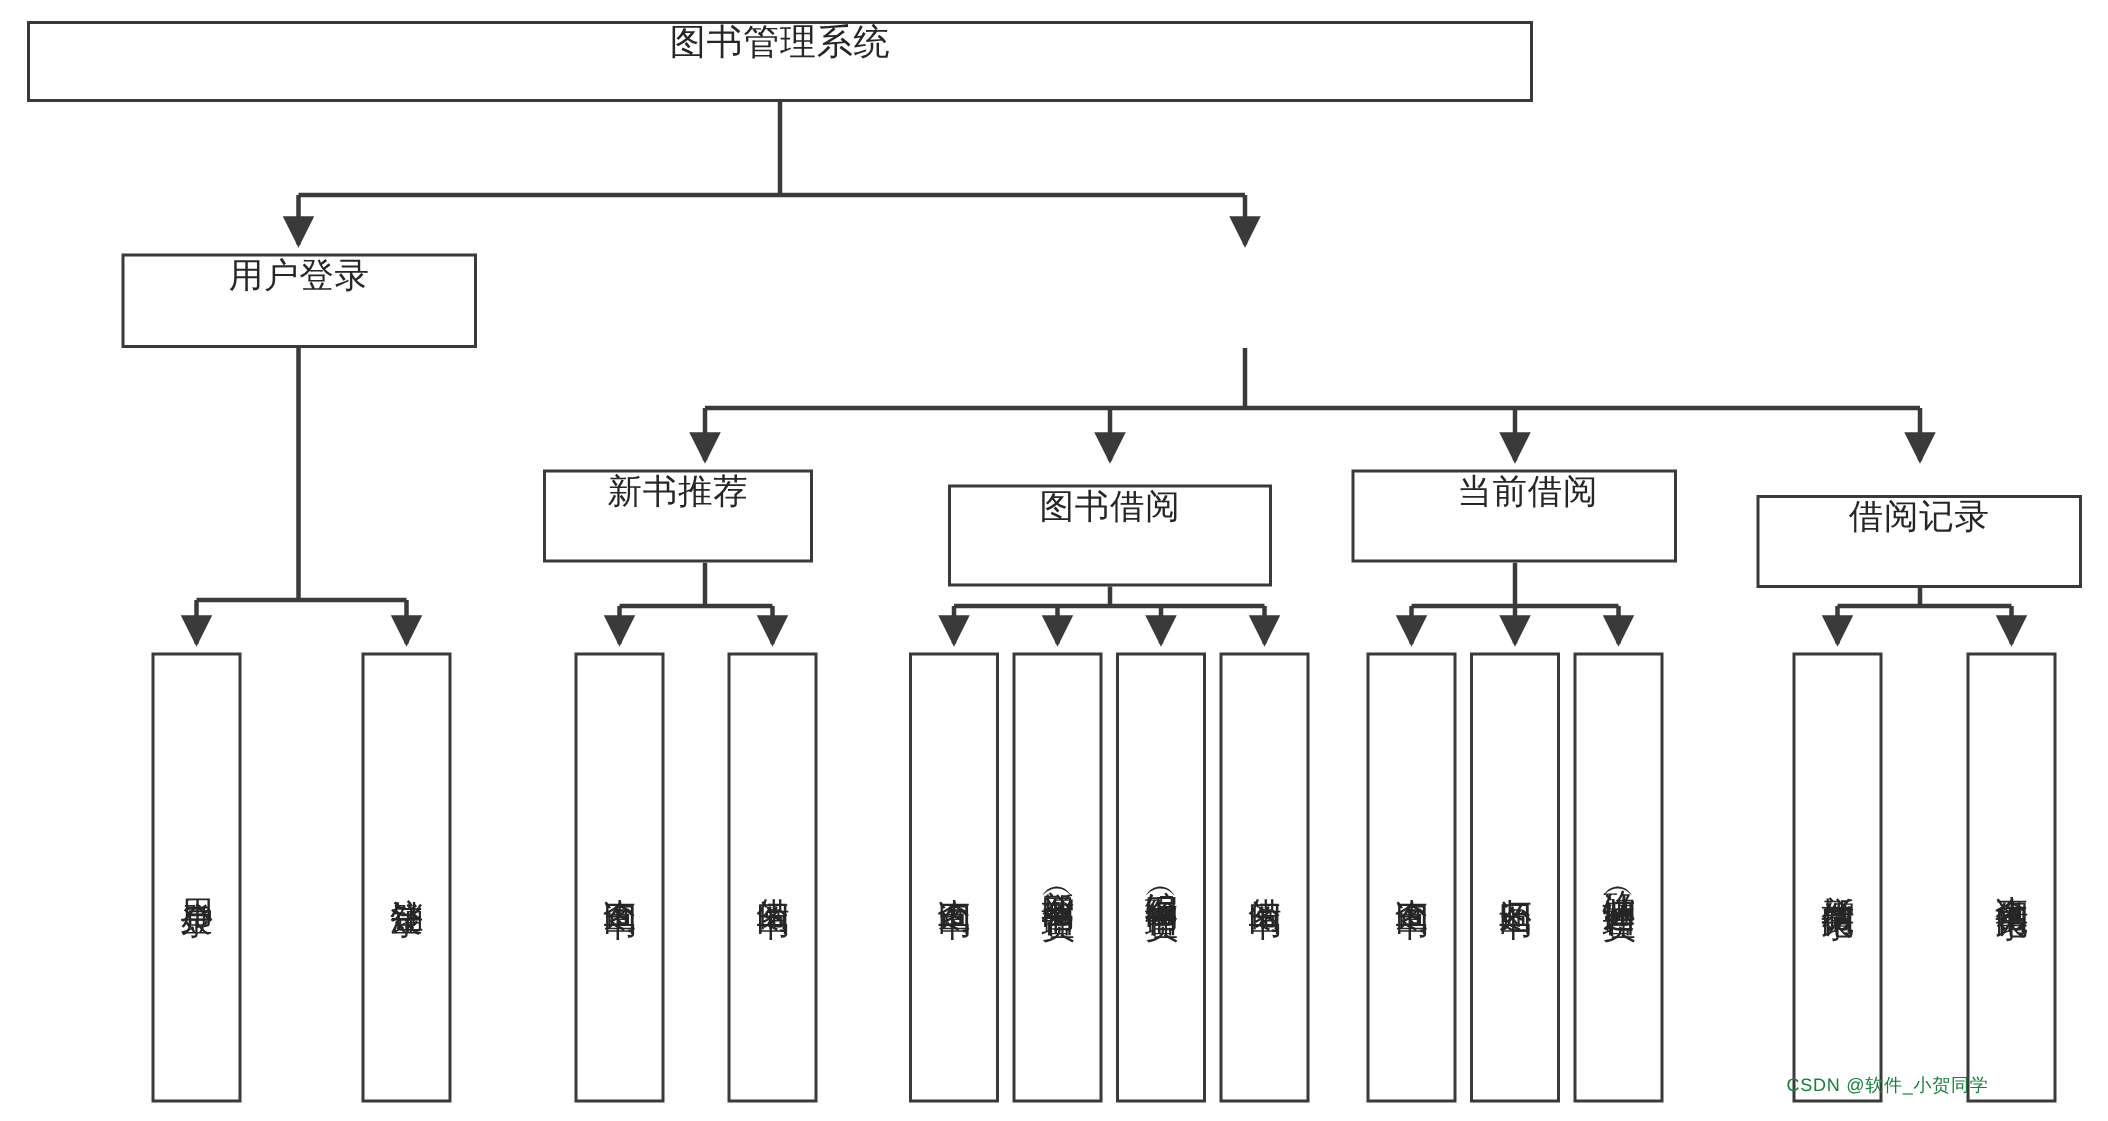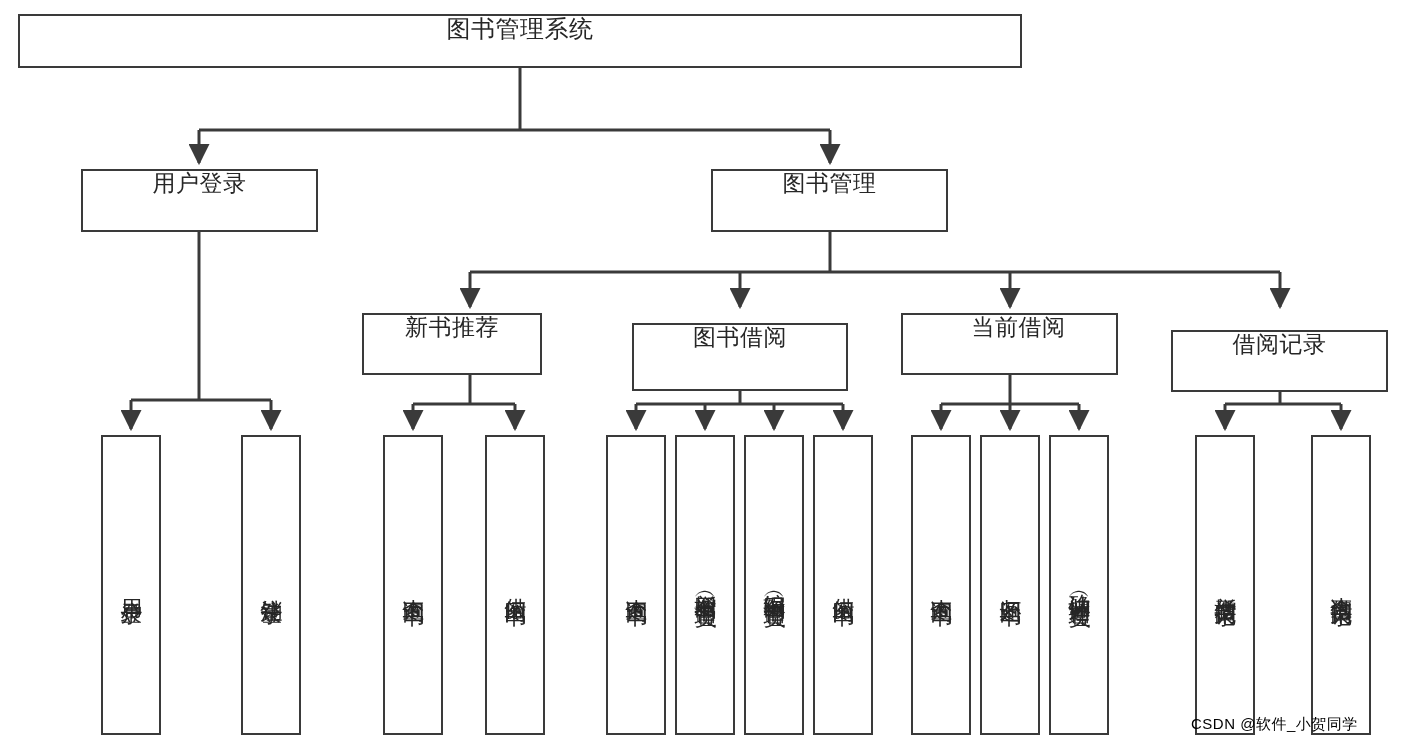--- a/index.html
+++ b/index.html
@@ -58,22 +58,22 @@
   .node.vert .label {
     writing-mode: vertical-rl;
     text-orientation: upright;
     font-size: 22px;
     line-height: 1.22;
     letter-spacing: 2px;
     white-space: nowrap;
   }
   .watermark {
     position: absolute;
-    font-size: 15px;
-    color: #000000;
+    font-size: 12px;
+    color: #15803d;
     white-space: nowrap;
     letter-spacing: 0.5px;
   }
 </style>
 </head>
 <body>
 
 <div id="canvas">
 
   <svg class="edges" viewBox="0 0 1405 747" xmlns="http://www.w3.org/2000/svg">
@@ -128,23 +128,20 @@
   </svg>
 
   <div class="node horiz root" style="left:18px; top:14px; width:1004px; height:54px;">
     <span class="label">图书管理系统</span>
   </div>
 
   <div class="node horiz" style="left:81px; top:169px; width:237px; height:63px;">
     <span class="label">用户登录</span>
   </div>
 
-  <div class="node horiz" style="left:711px; top:169px; width:237px; height:63px;">
-    <span class="label">图书管理</span>
-  </div>
 
   <div class="node horiz" style="left:362px; top:313px; width:180px; height:62px;">
     <span class="label">新书推荐</span>
   </div>
 
   <div class="node horiz" style="left:632px; top:313px; width:216px; height:68px;margin-top:10px;">
     <span class="label">图书借阅</span>
   </div>
 
   <div class="node horiz" style="left:901px; top:313px; width:217px; height:62px;padding-left:18px;">

